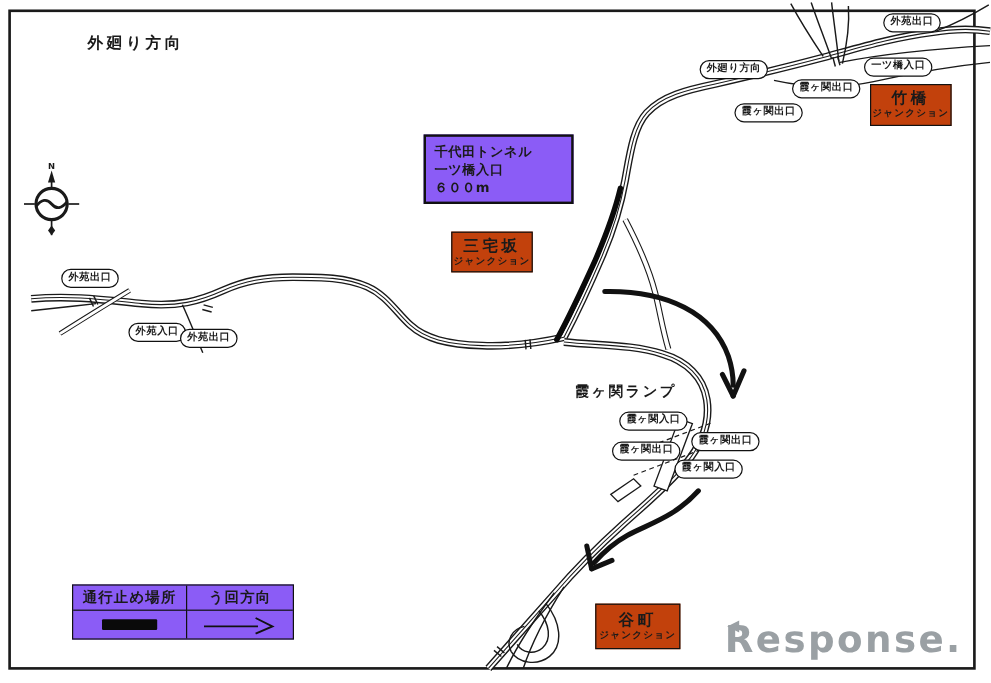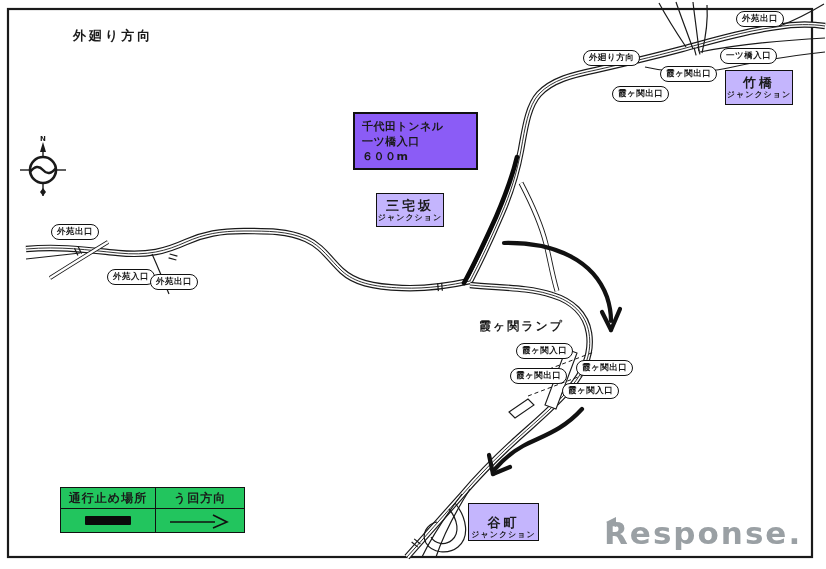--- a/index.html
+++ b/index.html
@@ -11,36 +11,36 @@
   .roads-svg{position:absolute;left:0;top:0;}
   .txt{position:absolute;white-space:nowrap;}
   .dir-label{left:73px;top:27px;font-size:13px;font-weight:bold;letter-spacing:3px;}
   .area-label{left:479px;top:318px;font-size:12px;font-weight:bold;letter-spacing:2px;}
   .notice{
     position:absolute;left:353px;top:112px;width:108px;
     border:2px solid #111;background:#8b5cf6;padding:5px 6px 4px 7px;
     font-size:11px;font-weight:bold;line-height:15px;letter-spacing:0.5px;
   }
   .jbox{
-    position:absolute;border:1.8px solid #111;background:#c4b5fd;text-align:center;
+    position:absolute;border:1.8px solid #111;background:#c2410c;text-align:center;
     display:flex;flex-direction:column;justify-content:center;
   }
   .jname{font-size:13px;font-weight:bold;letter-spacing:3px;line-height:15px;}
   .jsub{font-size:8px;font-weight:bold;letter-spacing:1px;line-height:10px;}
   .jbox.miyakezaka{left:376px;top:193px;width:66px;height:32px;align-items:center;}
   .jbox.takebashi{left:725px;top:70px;width:66px;height:33px;}
-  .jbox.tanimachi{left:468px;top:503px;width:69px;height:36px;justify-content:flex-end;}
+  .jbox.tanimachi{left:496px;top:503px;width:69px;height:36px;}
   .oval{
     position:absolute;border:1.4px solid #111;border-radius:9px;background:#fff;
     font-size:8.5px;font-weight:bold;line-height:13px;height:14px;
     padding:0 5px;text-align:center;letter-spacing:0.5px;
   }
   .legend{
     position:absolute;left:60px;top:487px;width:183px;height:44px;
-    border:1.9px solid #111;background:#22c55e;
+    border:1.9px solid #111;background:#8b5cf6;
     display:grid;grid-template-columns:95px 1fr;grid-template-rows:21px 1fr;
   }
   .lg-cell{display:flex;align-items:center;justify-content:center;}
   .lg-h{font-size:12px;font-weight:bold;letter-spacing:1px;border-bottom:1.7px solid #111;}
   .lg-r{border-right:1.7px solid #111;}
   .closure-swatch{width:46px;height:9px;background:#0a0a0a;border-radius:1px;}
   .watermark{
     position:absolute;left:604px;top:515px;
     font-size:31px;font-weight:bold;letter-spacing:2px;color:#9aa0a4;
   }

